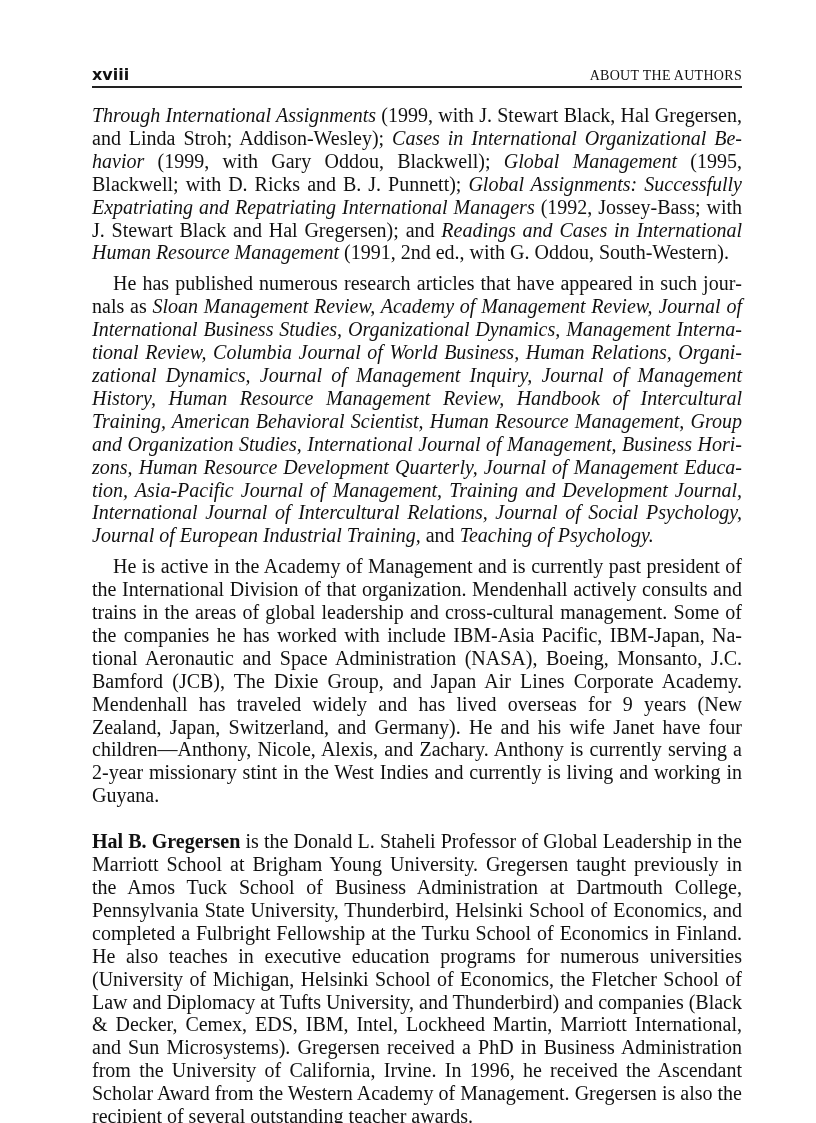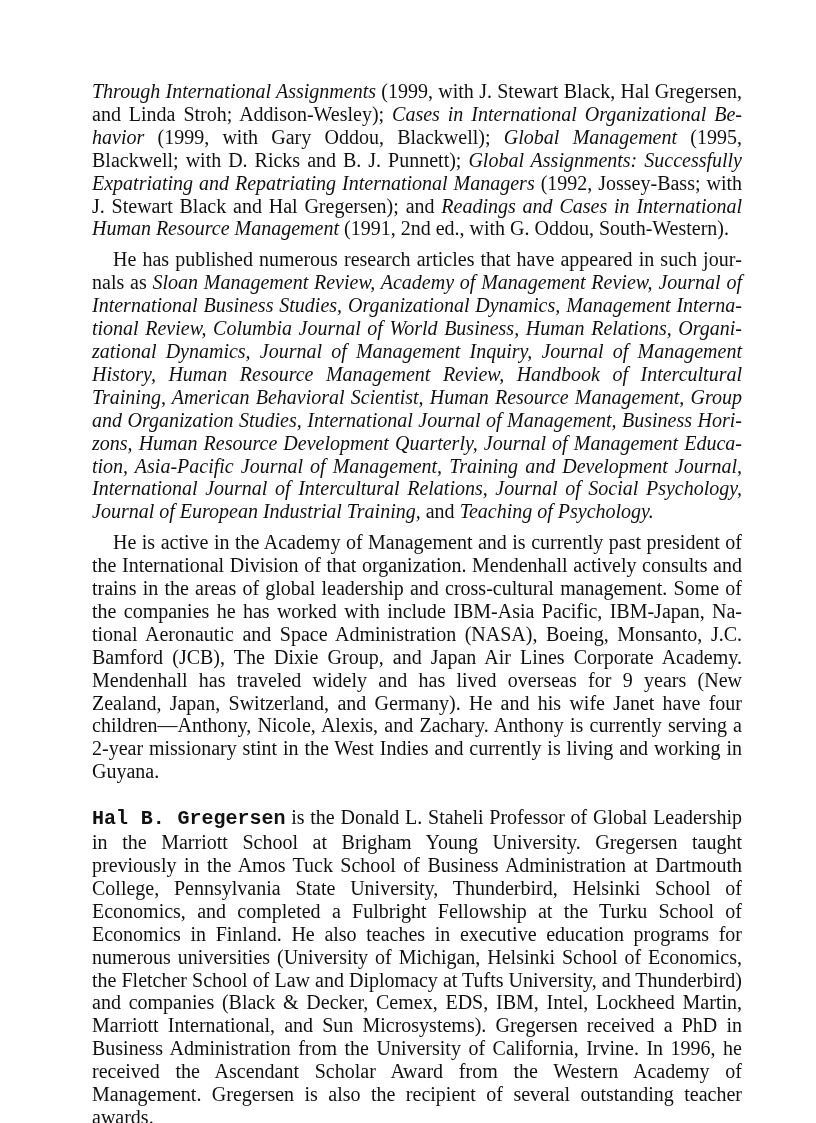--- a/index.html
+++ b/index.html
@@ -15,27 +15,31 @@
   }
   .folio { font-family: "DejaVu Sans", sans-serif; font-weight: bold; font-size: 16px; letter-spacing: 0px; }
   .section-title { font-size: 14px; letter-spacing: 0.3px; }
   .body-text {
     font-size: 20px; line-height: 22.9px; text-align: justify; margin-top: 16px;
     hyphens: manual;
   }
   .para { margin: 0; text-indent: 0; }
   .para.indent { text-indent: 21px; margin-top: 8px; }
   .para.gap { margin-top: 23px; }
-  .b { font-weight: bold; font-family: Liberation Mono, monospace; }
+  .b { font-weight: bold; }
   .i { font-style: italic; }
 </style>
 </head>
 <body>
 
 <div class="page">
+  <div class="running-head">
+    <span class="folio">xviii</span>
+    <span class="section-title">ABOUT THE AUTHORS</span>
+  </div>
 
   <div class="body-text">
     <p class="para"><span class="i">Through International Assignments</span><span> (1999, with J. Stewart Black, Hal Gregersen, and Linda Stroh; Addison-Wesley); </span><span class="i">Cases in International Organizational Be­havior</span><span> (1999, with Gary Oddou, Blackwell); </span><span class="i">Global Management</span><span> (1995, Blackwell; with D. Ricks and B. J. Punnett); </span><span class="i">Global Assignments: Successfully Expatriating and Repatriating International Managers</span><span> (1992, Jossey-Bass; with J. Stewart Black and Hal Gregersen); and </span><span class="i">Readings and Cases in International Human Resource Management</span><span> (1991, 2nd ed., with G. Oddou, South-Western).</span></p>
     <p class="para indent"><span>He has published numerous research articles that have appeared in such jour­nals as </span><span class="i">Sloan Management Review, Academy of Management Review, Journal of International Business Studies, Organizational Dynamics, Management Interna­tional Review, Columbia Journal of World Business, Human Relations, Organi­zational Dynamics, Journal of Management Inquiry, Journal of Management History, Human Resource Management Review, Handbook of Intercultural Training, American Behavioral Scientist, Human Resource Management, Group and Organization Studies, International Journal of Management, Business Hori­zons, Human Resource Development Quarterly, Journal of Management Educa­tion, Asia-Pacific Journal of Management, Training and Development Journal, International Journal of Intercultural Relations, Journal of Social Psychology, Journal of European Industrial Training,</span><span> and </span><span class="i">Teaching of Psychology.</span></p>
     <p class="para indent"><span>He is active in the Academy of Management and is currently past president of the International Division of that organization. Mendenhall actively consults and trains in the areas of global leadership and cross-cultural management. Some of the companies he has worked with include IBM-Asia Pacific, IBM-Japan, Na­tional Aeronautic and Space Administration (NASA), Boeing, Monsanto, J.C. Bamford (JCB), The Dixie Group, and Japan Air Lines Corporate Academy. Mendenhall has traveled widely and has lived overseas for 9 years (New Zealand, Japan, Switzerland, and Germany). He and his wife Janet have four children—Anthony, Nicole, Alexis, and Zachary. Anthony is currently serving a 2-year mis­sionary stint in the West Indies and currently is living and working in Guyana.</span></p>
     <p class="para gap"><span class="b">Hal B. Gregersen</span><span> is the Donald L. Staheli Professor of Global Leadership in the Marriott School at Brigham Young University. Gregersen taught previously in the Amos Tuck School of Business Administration at Dartmouth College, Pennsylva­nia State University, Thunderbird, Helsinki School of Economics, and completed a Fulbright Fellowship at the Turku School of Economics in Finland. He also teaches in executive education programs for numerous universities (University of Michigan, Helsinki School of Economics, the Fletcher School of Law and Diplo­macy at Tufts University, and Thunderbird) and companies (Black &amp; Decker, Cemex, EDS, IBM, Intel, Lockheed Martin, Marriott International, and Sun Microsystems). Gregersen received a PhD in Business Administration from the University of California, Irvine. In 1996, he received the Ascendant Scholar Award from the Western Academy of Management. Gregersen is also the recipi­ent of several outstanding teacher awards.</span></p>
   </div>
 </div>
 
 </body></html>

